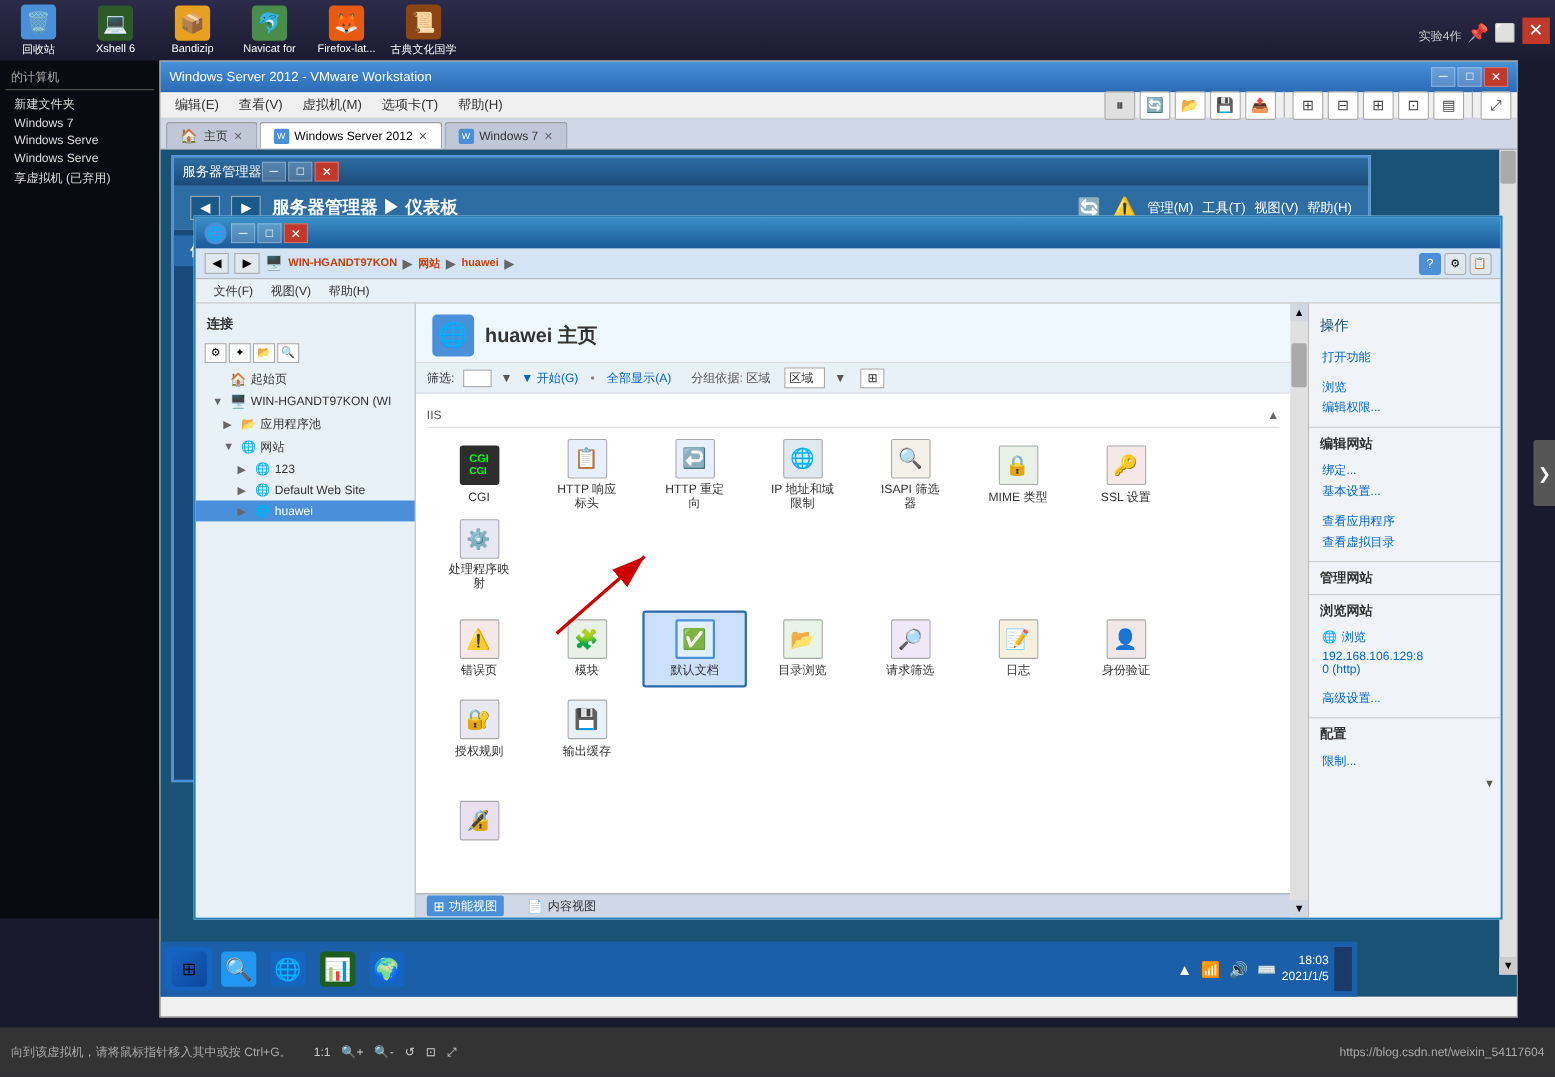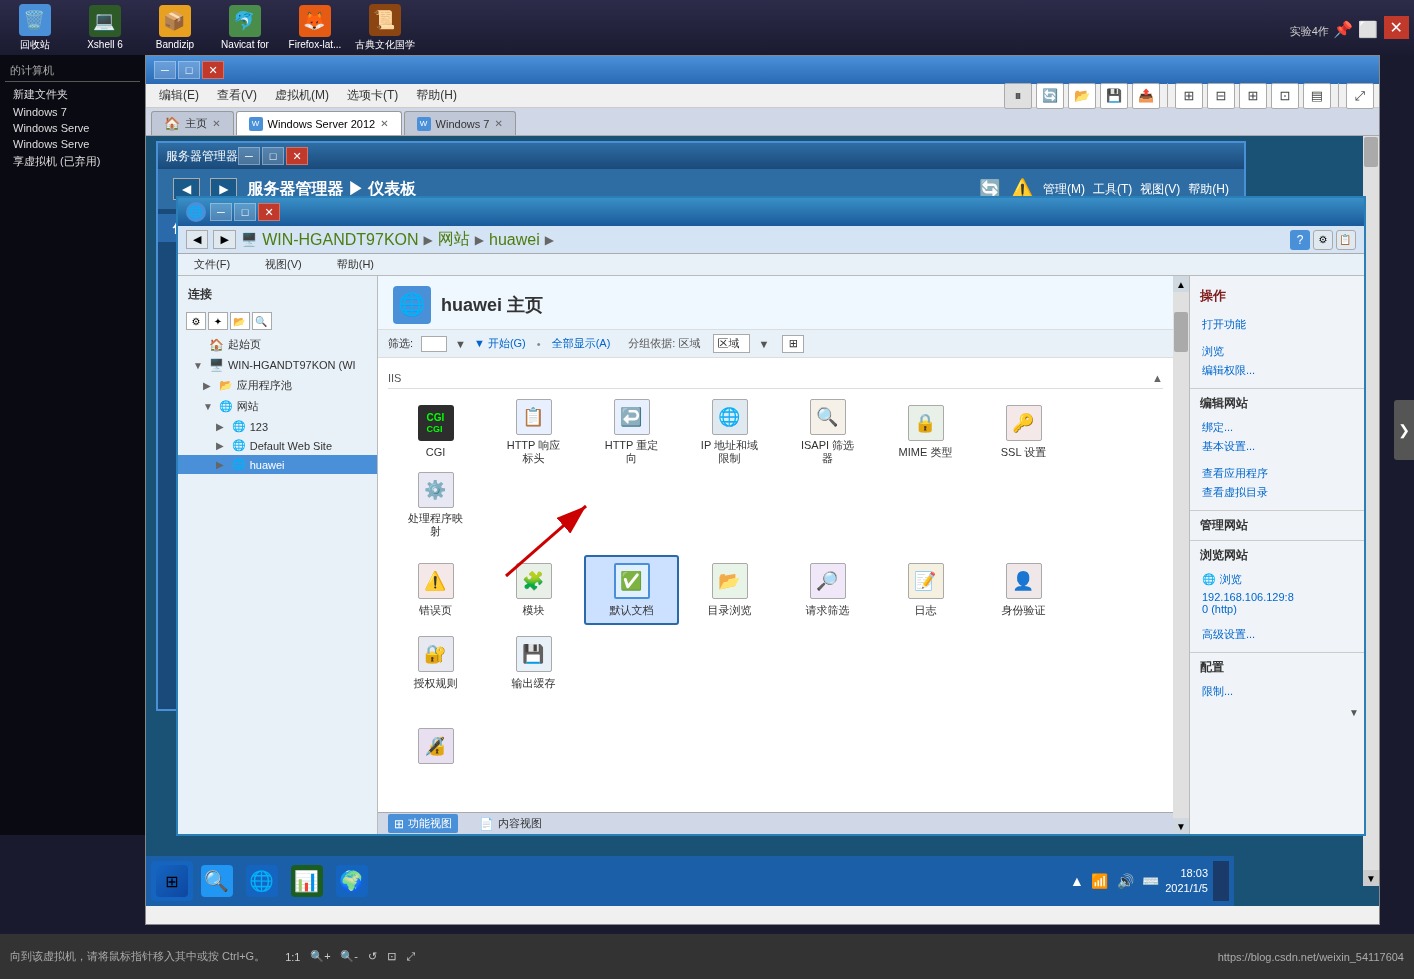--- a/index.html
+++ b/index.html
@@ -45,23 +45,23 @@
     .sm-titlebar { height: 26px; background: linear-gradient(180deg, #2e6da4 0%, #1a4a7a 100%); display: flex; align-items: center; padding: 0 8px; color: #fff; font-size: 12px; }
     .sm-controls { display: flex; gap: 2px; }
 
     
     .iis-window { position: absolute; top: 60px; left: 30px; width: 1190px; height: 640px; background: #f0f4f8; border: 2px solid #2980b9; z-index: 10; }
     .iis-titlebar { height: 28px; background: linear-gradient(180deg, #3a8fc7 0%, #1a5a9a 100%); display: flex; align-items: center; padding: 0 8px; color: #fff; font-size: 12px; }
     .iis-title { flex: 1; text-align: center; font-size: 13px; }
     .iis-controls { display: flex; gap: 2px; }
     .iis-toolbar { height: 28px; background: #d4e4f4; border-bottom: 1px solid #aaa; display: flex; align-items: center; padding: 0 8px; gap: 5px; }
     .iis-addressbar { flex: 1; display: flex; align-items: center; gap: 5px; }
-    .addr-segment { color: #4d7c0f; font-size: 16px; }
+    .addr-segment { color: #c2410c; font-size: 10px; font-weight: bold; }
     .addr-arrow { color: #666; }
-    .iis-menubar { height: 22px; background: #e8f0f8; border-bottom: 1px solid #bbb; display: flex; align-items: center; padding: 0 8px; gap: 19px; }
+    .iis-menubar { height: 22px; background: #e8f0f8; border-bottom: 1px solid #bbb; display: flex; align-items: center; padding: 0 8px; gap: 0; }
 
     
     .iis-main { display: flex; height: calc(100% - 78px); }
     .iis-left { width: 200px; background: #e8f0f8; border-right: 1px solid #bbb; padding: 5px 0; }
     .iis-left-header { font-size: 12px; font-weight: bold; color: #333; padding: 5px 10px; }
     .iis-nav-item { padding: 3px 15px; font-size: 11px; color: #333; cursor: pointer; display: flex; align-items: center; gap: 4px; }
     .iis-nav-item.selected { background: #4a90d9; color: #fff; }
     .tree-expand { width: 12px; color: #666; font-size: 10px; }
 
     
@@ -77,21 +77,21 @@
     .iis-section-header { font-size: 11px; color: #555; padding: 4px 0; border-bottom: 1px solid #ddd; margin-bottom: 8px; display: flex; align-items: center; justify-content: space-between; }
     .icons-grid { display: flex; flex-wrap: wrap; gap: 3px; margin-bottom: 15px; }
     .iis-icon-item { width: 95px; height: 70px; display: flex; flex-direction: column; align-items: center; justify-content: center; gap: 4px; cursor: pointer; border: 1px solid transparent; border-radius: 3px; padding: 3px; }
     .iis-icon-item.highlighted { background: #cce0ff; border: 2px solid #2a6aaa; }
     .icon-box { width: 38px; height: 38px; display: flex; align-items: center; justify-content: center; }
     .icon-label { font-size: 11px; color: #333; text-align: center; line-height: 1.2; }
     .icon-cgi { background: #2d2d2d; border-radius: 3px; color: #fff; font-size: 12px; font-weight: bold; display: flex; align-items: center; justify-content: center; }
 
     
     .iis-right { width: 175px; background: #f0f4f8; border-left: 1px solid #bbb; padding: 5px 0; overflow-y: auto; }
-    .right-panel-header { font-size: 13px; font-weight: bold; color: #7f1d1d; padding: 6px 10px; }
+    .right-panel-header { font-size: 13px; font-weight: normal; color: #0c4a6e; padding: 6px 10px; }
     .right-panel-section { padding: 4px 0; }
     .right-panel-link { padding: 2px 12px; font-size: 11px; color: #0066cc; cursor: pointer; display: flex; align-items: center; gap: 4px; }
     .right-panel-subheader { font-size: 12px; font-weight: bold; color: #333; padding: 6px 10px 2px; border-top: 1px solid #ccc; margin-top: 4px; }
     .rp-icon { width: 14px; height: 14px; display: flex; align-items: center; justify-content: center; }
     .green-dot { width: 10px; height: 10px; background: #27ae60; border-radius: 50%; }
     .black-sq { width: 10px; height: 10px; background: #333; }
 
     
     .iis-statusbar { height: 22px; background: #d0d8e8; border-top: 1px solid #aaa; display: flex; align-items: center; padding: 0 10px; font-size: 11px; color: #333; gap: 15px; }
     .status-tab { display: flex; align-items: center; gap: 4px; cursor: pointer; padding: 2px 6px; }
@@ -175,20 +175,21 @@
   <div class="ol-section-title">的计算机</div>
   <div class="ol-item">新建文件夹</div>
   <div class="ol-item">Windows 7</div>
   <div class="ol-item">Windows Serve</div>
   <div class="ol-item">Windows Serve</div>
   <div class="ol-item">享虚拟机 (已弃用)</div>
 </div>
 
 <div class="vmware-window" style="left:145px;">
   <div class="vmware-titlebar">
+    <span class="title">Windows Server 2012 - VMware Workstation</span>
     <div class="win-controls">
       <div class="win-btn">─</div>
       <div class="win-btn">□</div>
       <div class="win-btn close">✕</div>
     </div>
   </div>
   <div class="vmware-menubar">
     <span class="menu-item">编辑(E)</span>
     <span class="menu-item">查看(V)</span>
     <span class="menu-item">虚拟机(M)</span>

